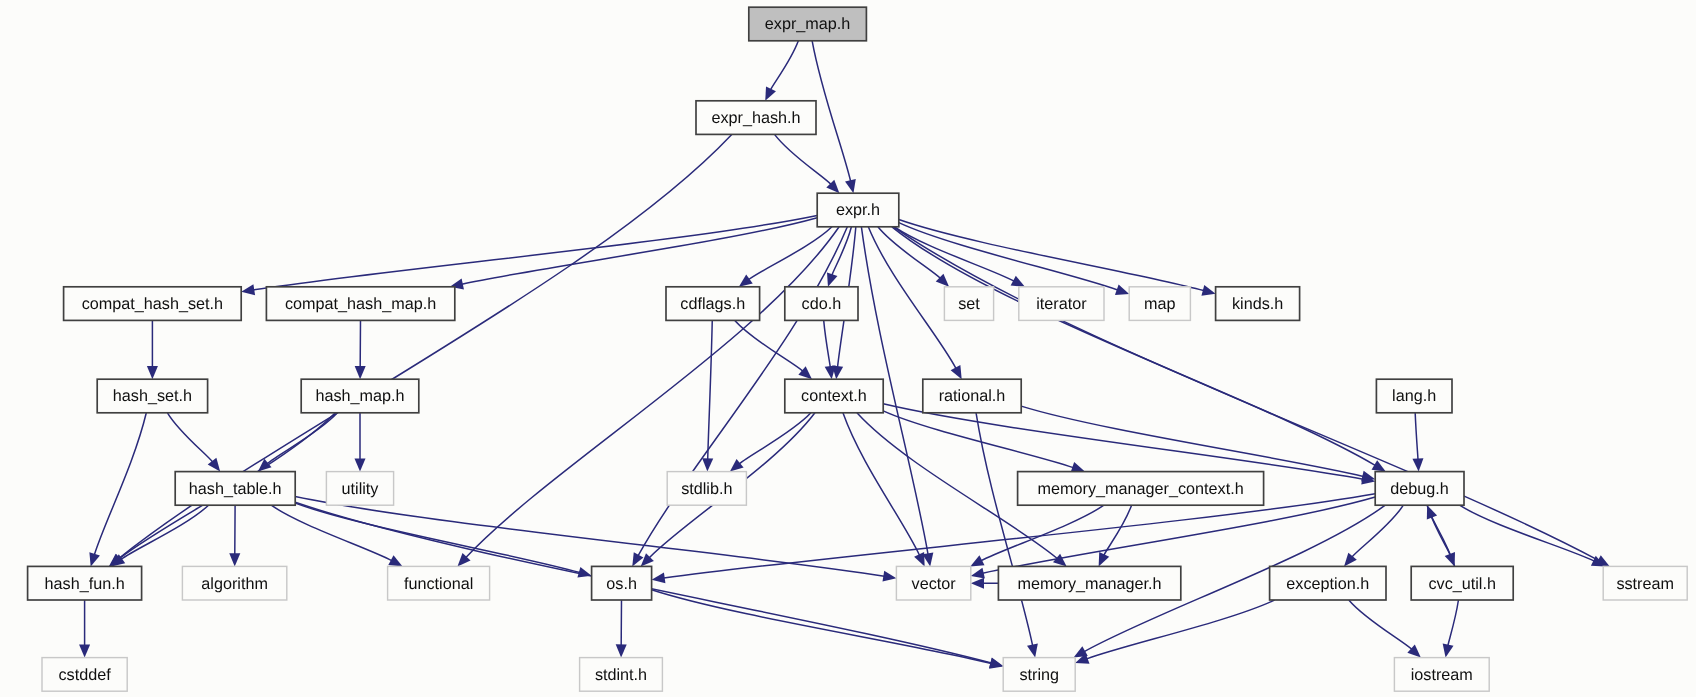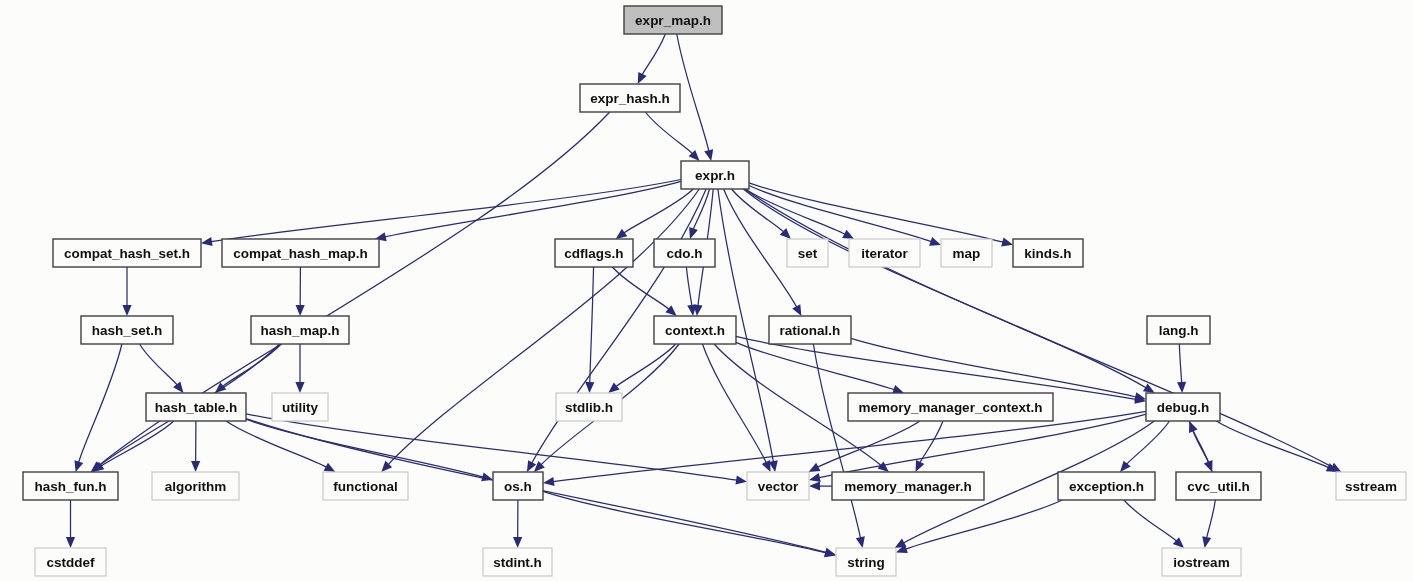--- a/index.html
+++ b/index.html
@@ -2,21 +2,21 @@
 <html><head>
 <meta charset="utf-8">
 <style>
   html,body{margin:0;padding:0;}
   body{
     width:1413px;height:581px;
     background:#fcfcfa;
     font-family:"Liberation Sans","DejaVu Sans",sans-serif;
     overflow:hidden;
   }
-  #graph-root{position:relative;width:1302px;height:581px;font-weight:bold;}
+  #graph-root{position:relative;width:1302px;height:581px;}
   svg#depgraph{position:absolute;top:0;left:0;width:1413px;height:581px;display:block;}
   .node-box{fill:#fcfcfa;stroke:#404040;stroke-width:1.4;}
   .node-box.sys{stroke:#c8c8c8;stroke-width:1.2;}
   .node-box.root{fill:#bfbfbf;stroke:#404040;stroke-width:1.4;}
   .node-label{
     font-family:"Liberation Sans","DejaVu Sans",sans-serif;
     font-size:13.5px;fill:#101010;text-anchor:middle;
     dominant-baseline:middle;
   }
   .edge{fill:none;stroke:#2a2a7a;stroke-width:1.25;}

